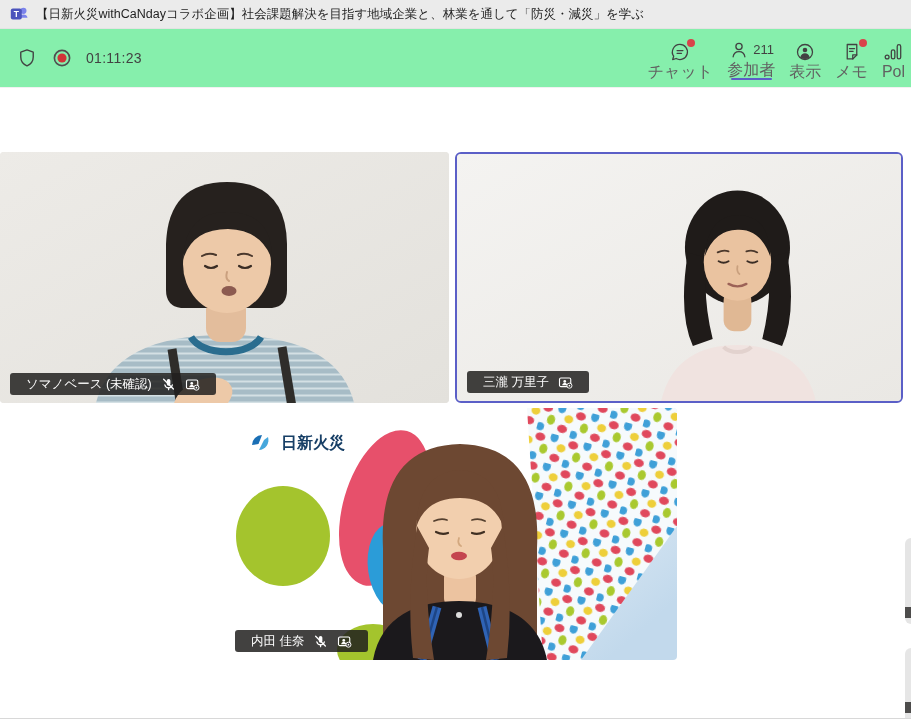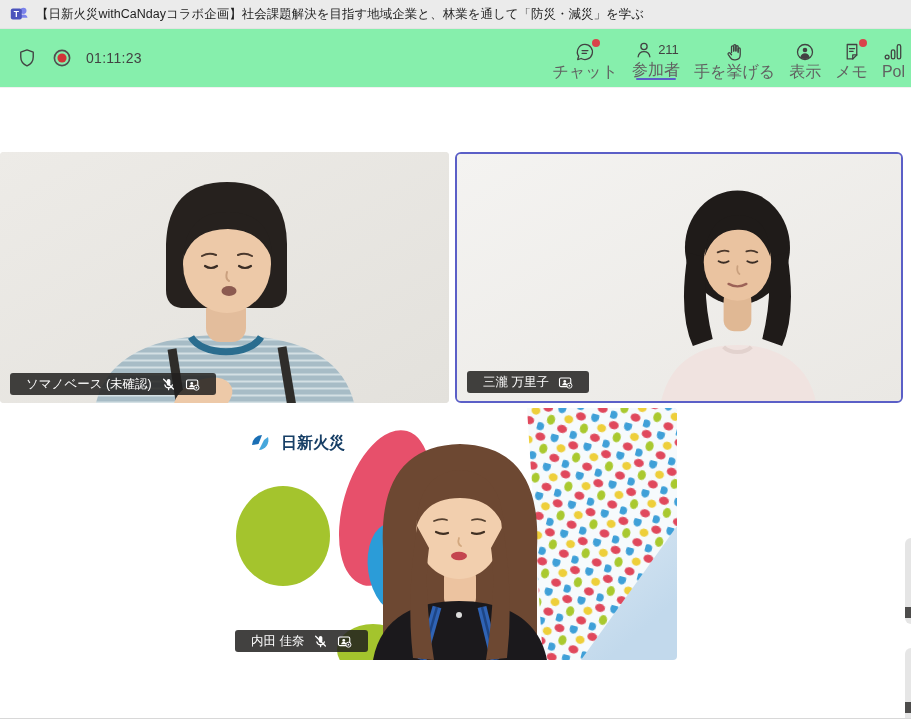--- a/index.html
+++ b/index.html
@@ -149,33 +149,20 @@
               <circle cx="12" cy="8.2" r="3.4"></circle>
               <path d="M5.6 19.4c.5-3.7 3-5.7 6.4-5.7s5.9 2 6.4 5.7"></path>
             </svg>
           </span>
           <span class="count">211</span>
         </div>
         <span class="lbl">参加者</span>
         <span class="underline"></span>
       </div>
 
-      <div class="tb-btn">
-        <div class="icon-row">
-          <span style="display:flex;">
-            <svg width="22" height="22" viewBox="0 0 24 24" fill="none" stroke="#424242" stroke-width="1.4" stroke-linecap="round" stroke-linejoin="round">
-              <path d="M8.2 12.6V6.4a1.2 1.2 0 0 1 2.4 0v4.6"></path>
-              <path d="M10.6 10.8V5.2a1.2 1.2 0 0 1 2.4 0v5.6"></path>
-              <path d="M13 10.8V6.2a1.2 1.2 0 0 1 2.4 0v5"></path>
-              <path d="M15.4 12.6V8.6a1.15 1.15 0 0 1 2.3 0v6.2c0 3.4-2 5.7-5.4 5.7h-1.1c-1.9 0-3.1-.6-4.1-2.1l-2.6-3.9a1.25 1.25 0 0 1 2-1.4l1.7 1.9"></path>
-            </svg>
-          </span>
-        </div>
-        <span class="lbl">手を挙げる</span>
-      </div>
 
 
       <div class="tb-btn">
         <div class="icon-row">
           <span style="display:flex;">
             <svg width="22" height="22" viewBox="0 0 24 24" fill="none" stroke="#424242" stroke-width="1.4">
               <circle cx="12" cy="12" r="8.2"></circle>
               <circle cx="12" cy="9.8" r="2.5" fill="#424242" stroke="none"></circle>
               <path d="M6.9 17.6c.7-2.9 2.7-4.3 5.1-4.3s4.4 1.4 5.1 4.3a8.2 8.2 0 0 1-10.2 0z" fill="#424242" stroke="none"></path>
             </svg>

